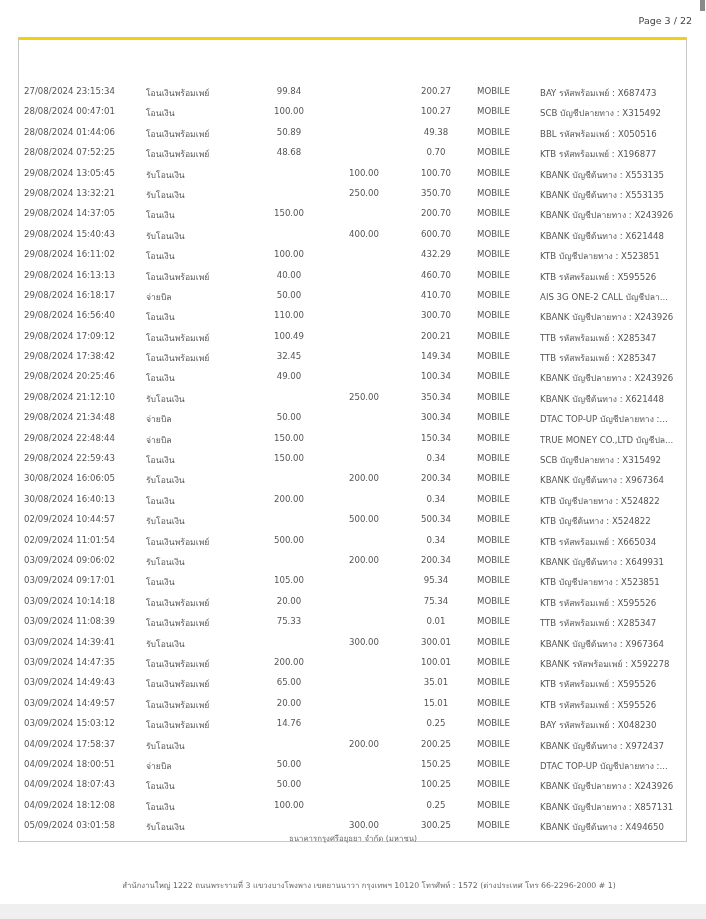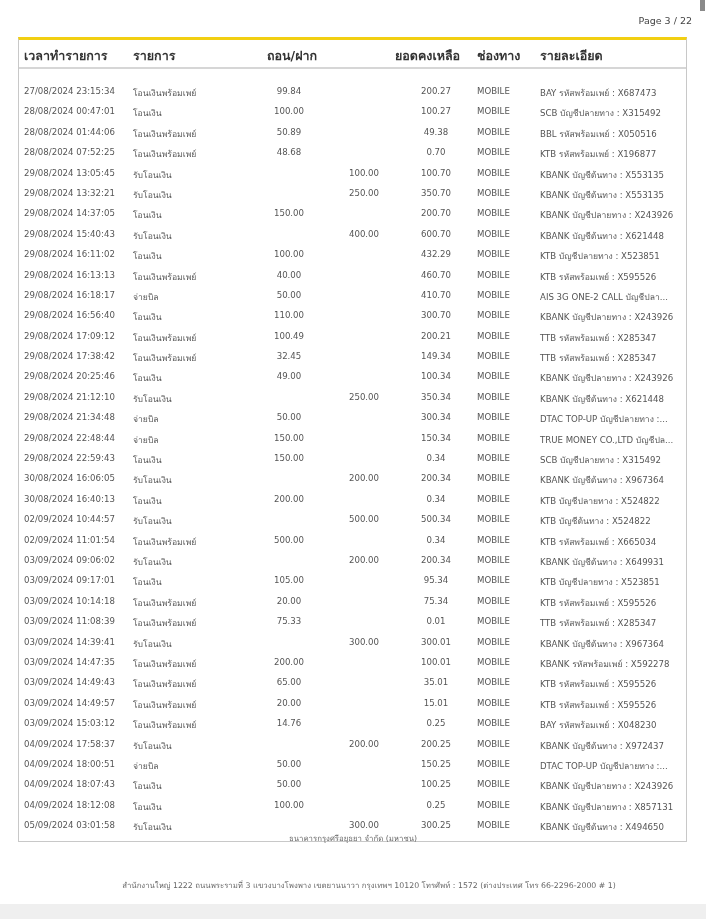--- a/index.html
+++ b/index.html
@@ -12,46 +12,38 @@
   .table-box {
     position:absolute; left:18px; top:37px; width:669px; height:805px;
     border:1px solid #c8c8c8; border-top:3px solid #f2cf12; box-sizing:border-box;
   }
   .thead { position:relative; height:27px; border-bottom:2px solid #d6d6d6; }
   .th { position:absolute; top:6px; font-size:12.5px; font-weight:bold; color:#333; white-space:nowrap; }
   .rows { position:absolute; left:0; top:42px; width:100%;text-decoration:underline; }
   .row { position:relative; height:20.4px; font-size:8.6px; color:#555; white-space:nowrap; }
   .row span { position:absolute; top:4px; }
   .c-time { left:5px; }
-  .c-type { left:114px; }
+  .c-type { left:127px; }
   .c-wd { left:240px; width:60px; text-align:center; }
   .c-dep { left:315px; width:60px; text-align:center; }
   .c-bal { left:387px; width:60px; text-align:center; }
   .c-ch { left:458px; }
   .c-det { left:521px; }
   .footer { position:absolute; left:0; width:706px; text-align:center; font-size:7.8px; color:#666; }
   .footer.l1 { top:832px; }
   .footer.l2 { top:879px;padding-left:16px; }
   .bottom-band { position:absolute; left:0; top:904px; width:706px; height:15px; background:#efefef; }
 </style>
 </head>
 <body>
 
 <div class="scroll-thumb"></div>
 <div class="page-num">Page 3 / 22</div>
 
 <div class="table-box">
-  <div class="thead">
-    <span class="th" style="left:5px">เวลาทำรายการ</span>
-    <span class="th" style="left:114px">รายการ</span>
-    <span class="th" style="left:248px">ถอน/ฝาก</span>
-    <span class="th" style="left:376px">ยอดคงเหลือ</span>
-    <span class="th" style="left:458px">ช่องทาง</span>
-    <span class="th" style="left:521px">รายละเอียด</span>
-  </div>
   <div class="rows" id="rows">
       <div class="row">
         <span class="c-time">27/08/2024 23:15:34</span>
         <span class="c-type">โอนเงินพร้อมเพย์</span>
         <span class="c-wd">99.84</span>
         <span class="c-dep"></span>
         <span class="c-bal">200.27</span>
         <span class="c-ch">MOBILE</span>
         <span class="c-det">BAY รหัสพร้อมเพย์ : X687473</span>
       </div>

